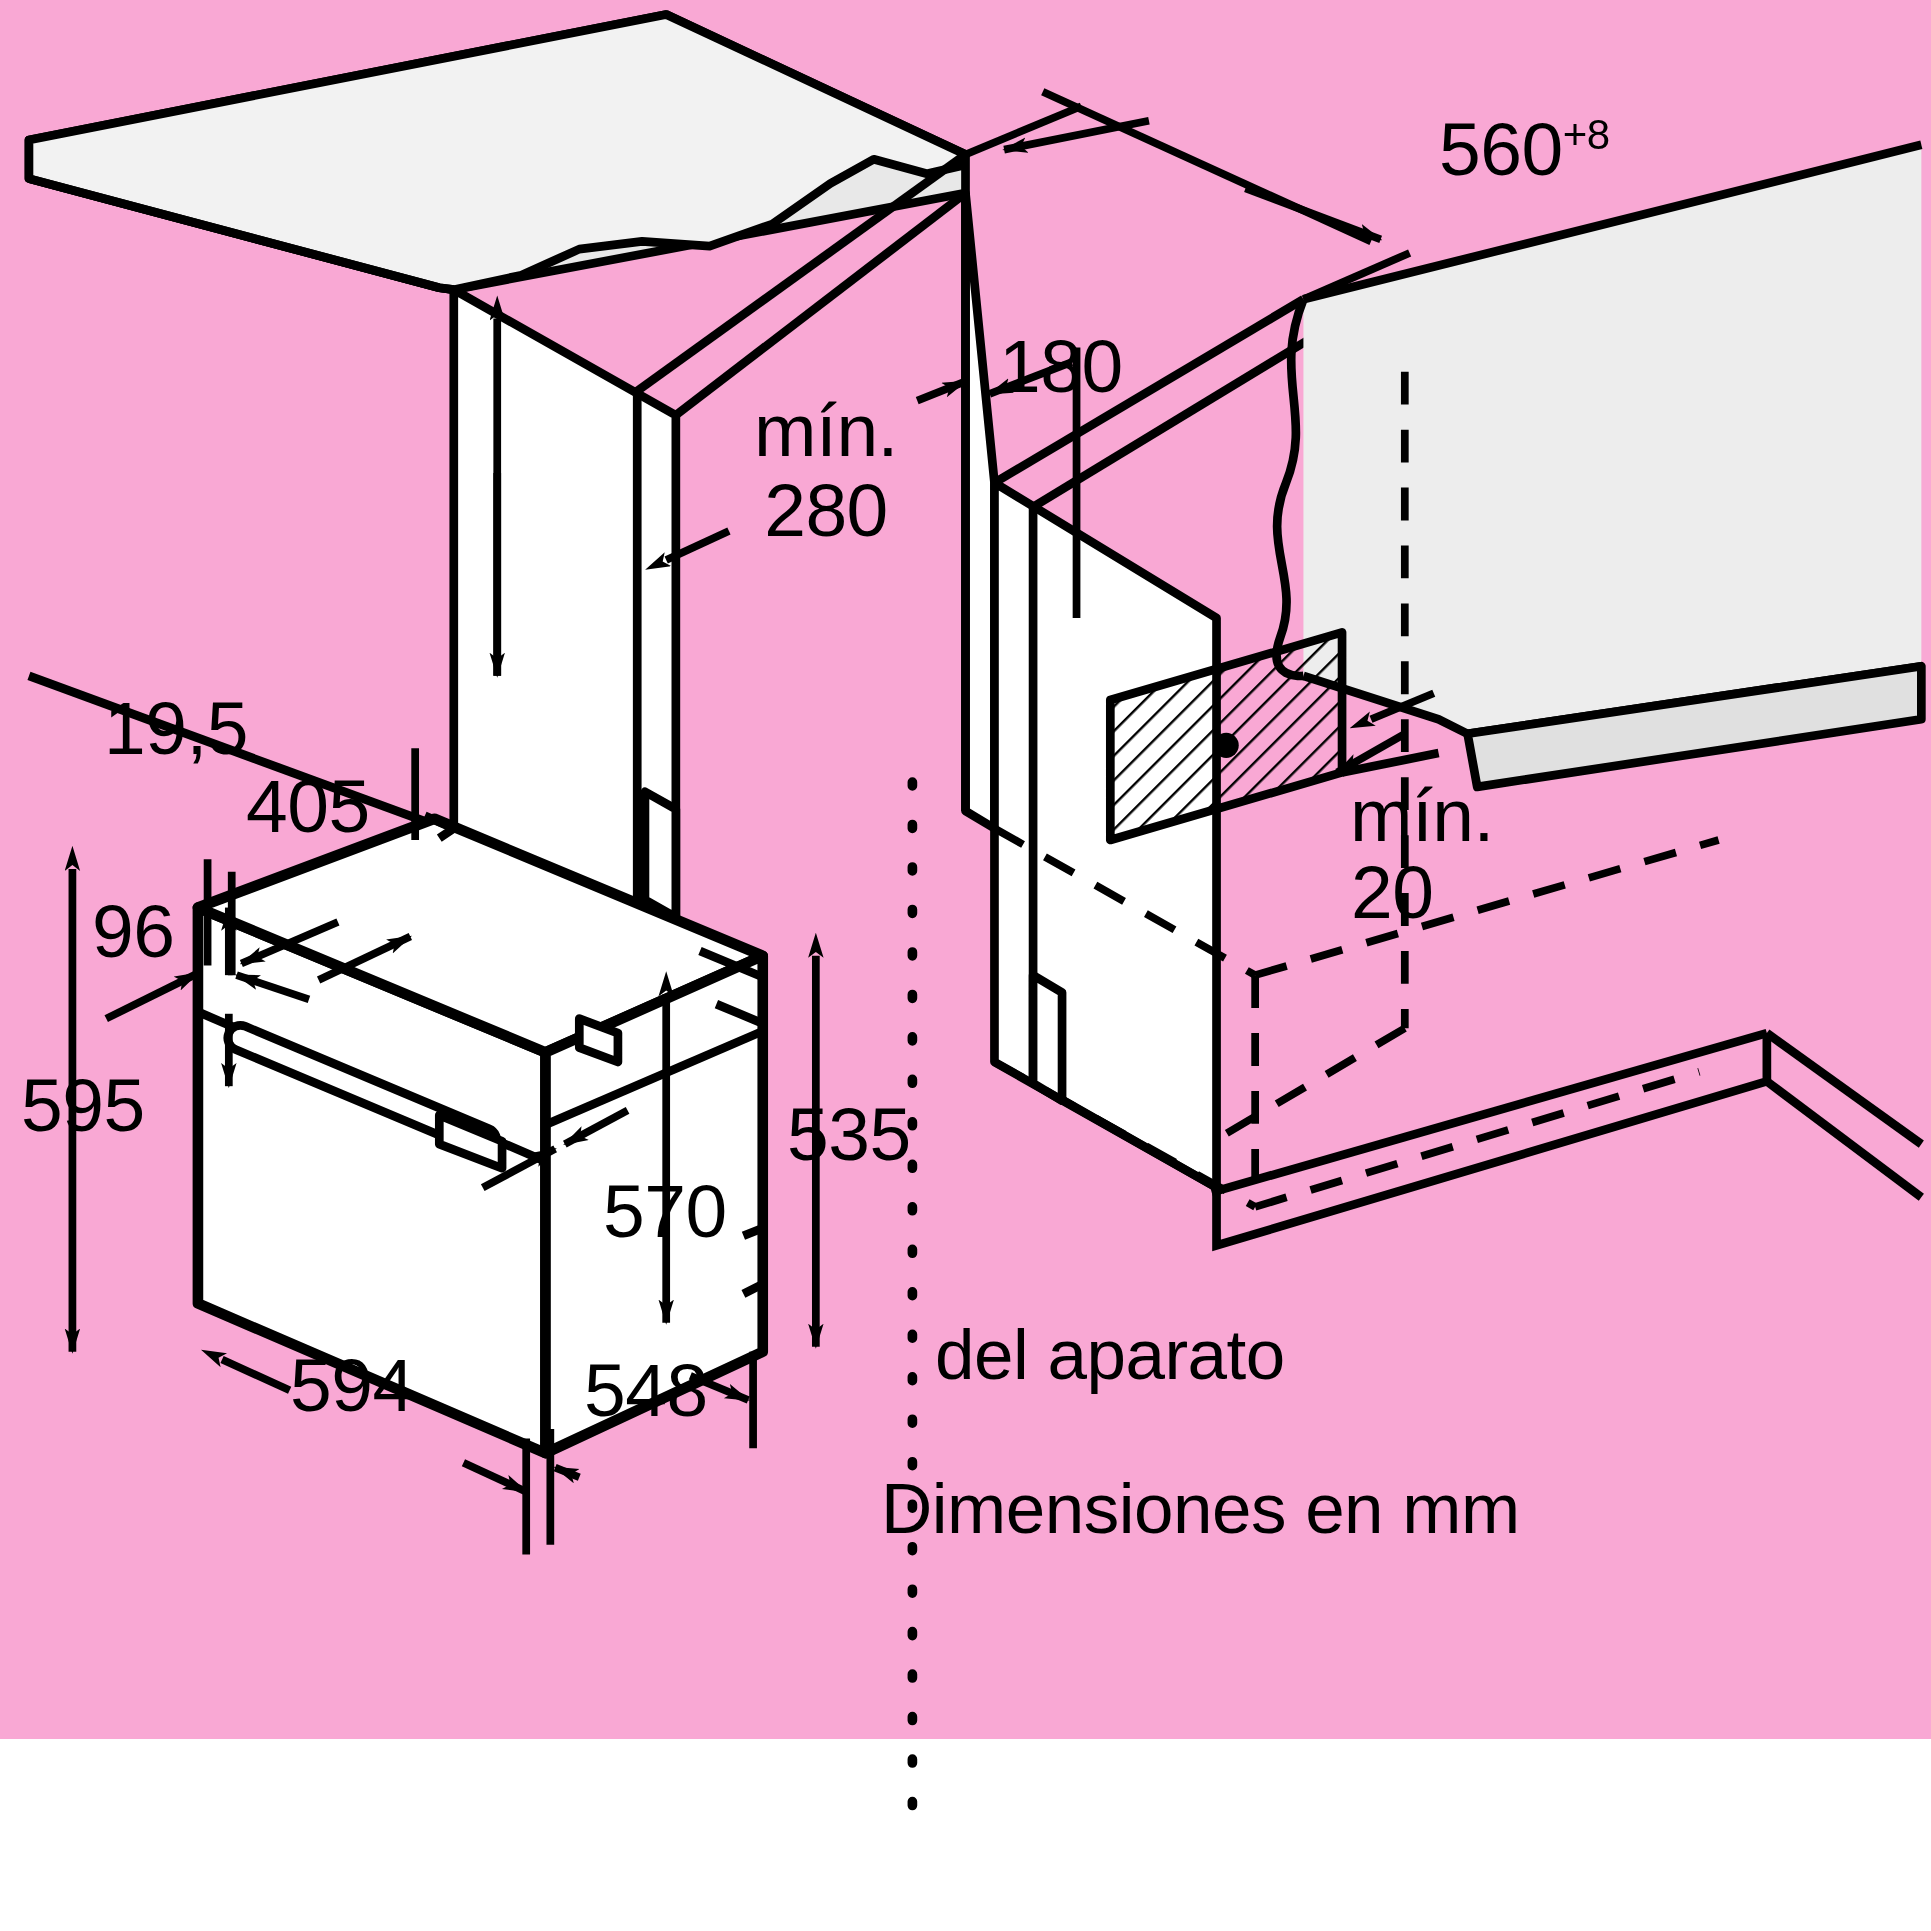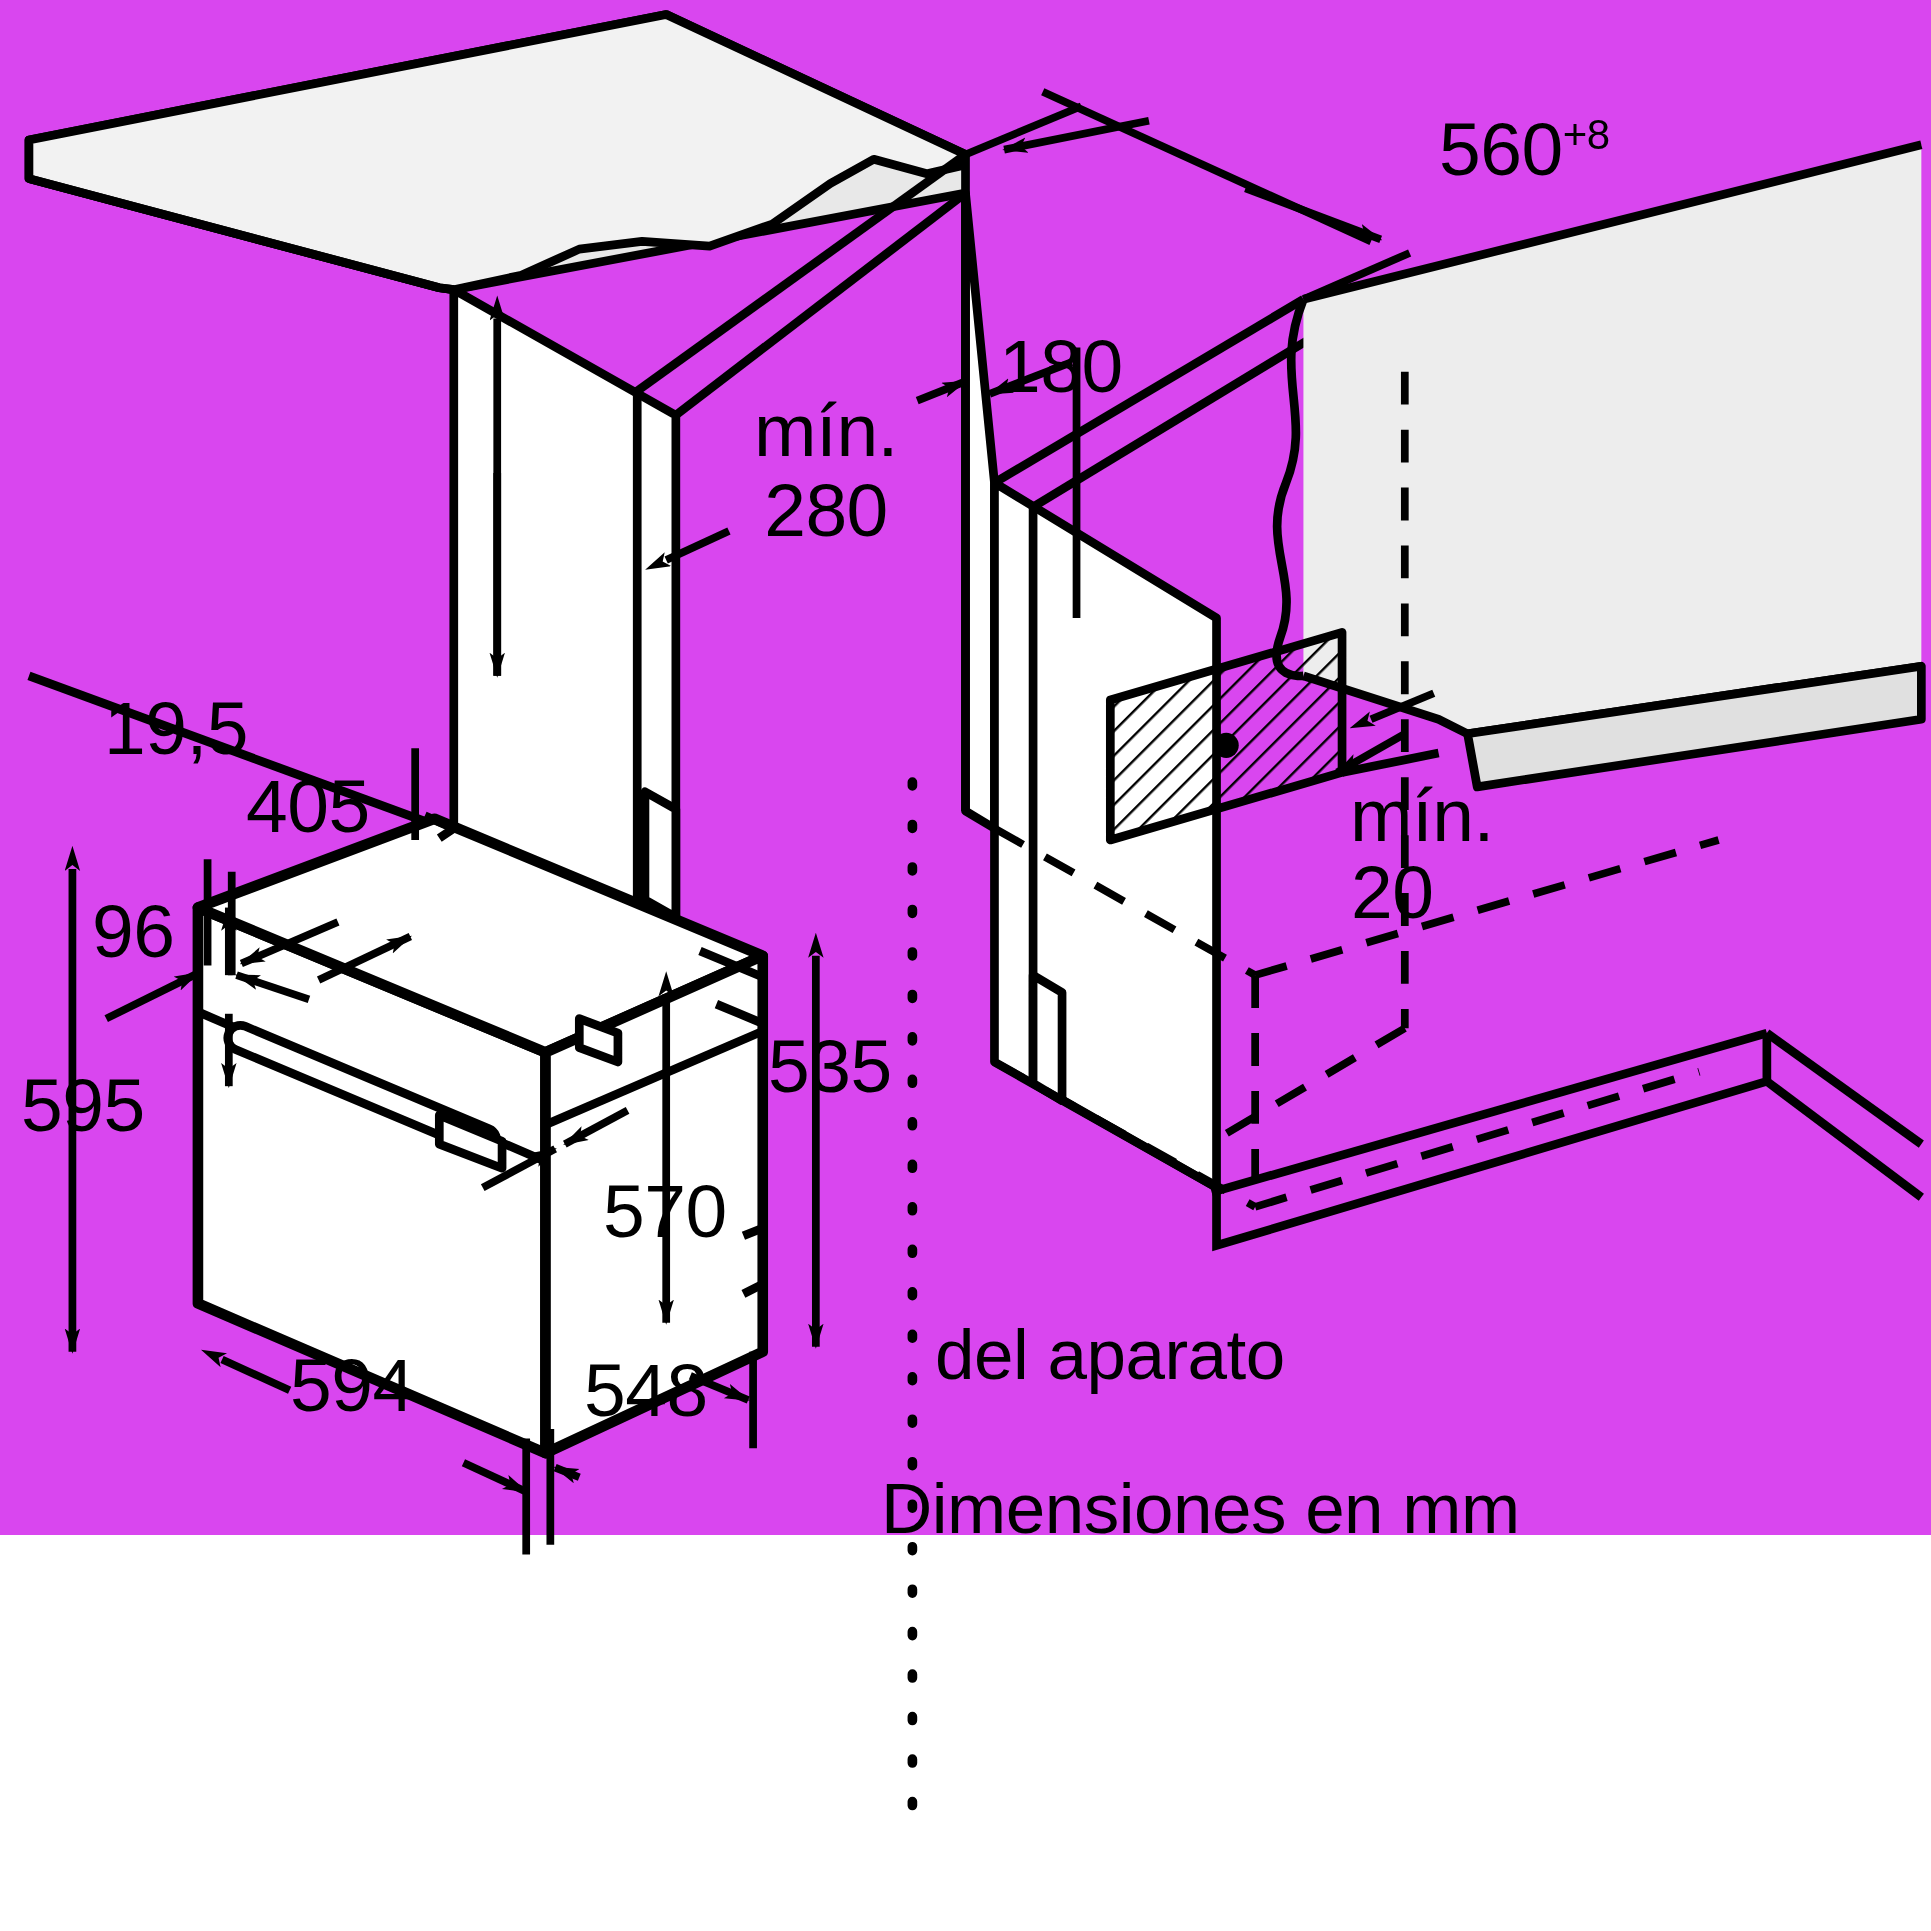--- a/index.html
+++ b/index.html
@@ -9,22 +9,22 @@
   }
   body {
     width: 1931px;
     height: 1931px;
     font-family: "Liberation Sans", sans-serif;
     overflow: hidden;
   }
   #stage {
     position: relative;
     width: 1931px;
-    height: 1535px;
-    background: #d946ef;
+    height: 1739px;
+    background: #f9a8d4;
   }
   svg.diagram {
     position: absolute;
     top: 0;
     left: 0;
     width: 1931px;
     height: 1931px;
   }
   .lbl {
     position: absolute;
@@ -268,21 +268,21 @@
   <div class="lbl big" style="left:1350px; top:777px; width:222px;"><span>mín.</span><br><span style="display:inline-block; margin-left:1px;">20</span></div>
 
   <div class="lbl big" style="left:104px; top:690px;"><span>19,5</span></div>
 
   <div class="lbl big" style="left:246px; top:768px;"><span>405</span></div>
 
   <div class="lbl big" style="left:92px; top:893px;"><span>96</span></div>
 
   <div class="lbl big" style="left:21px; top:1067px;"><span>595</span></div>
 
-  <div class="lbl big" style="left:768px; top:1028px;"><span>535</span></div>
+  <div class="lbl big" style="left:768px; top:1096px;padding-left:19px;"><span>535</span></div>
 
   <div class="lbl big" style="left:603px; top:1173px;"><span>570</span></div>
 
 
   <div class="lbl big" style="left:290px; top:1347px;"><span>594</span></div>
 
   <div class="lbl big" style="left:584px; top:1352px;"><span>548</span></div>
 
   <div class="lbl note" style="left:935px; top:1149px; width:618px;">
     <div>del aparato</div>

